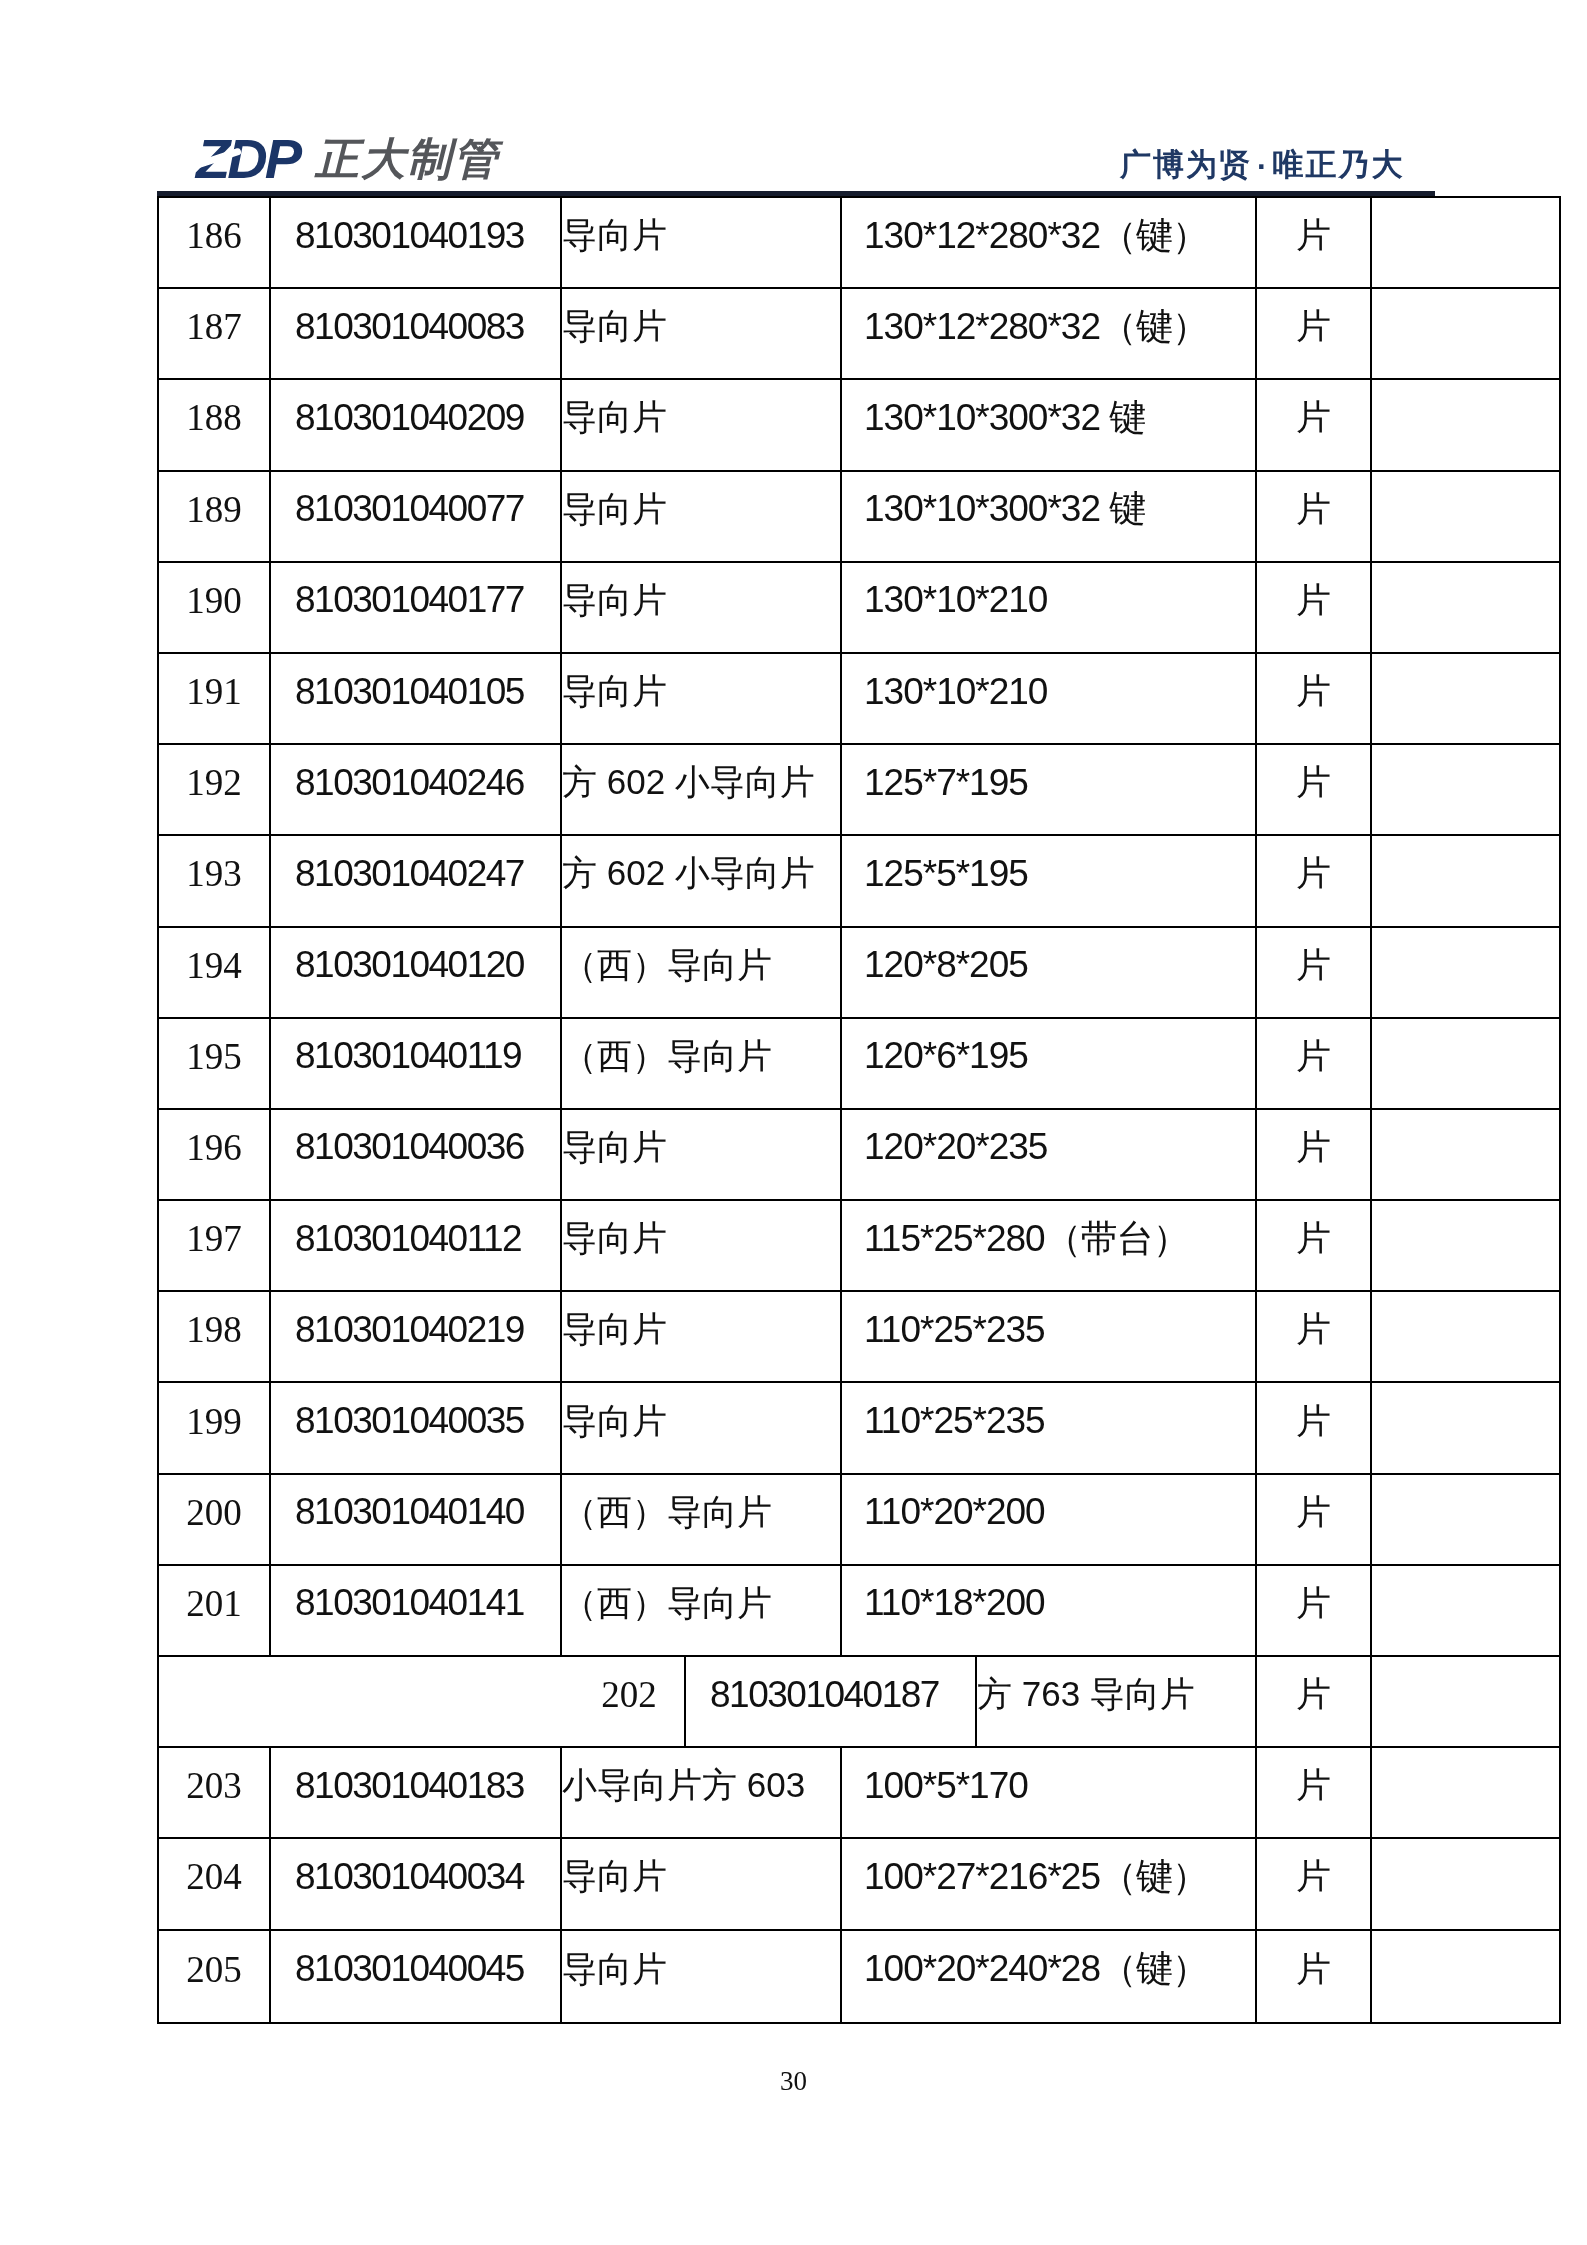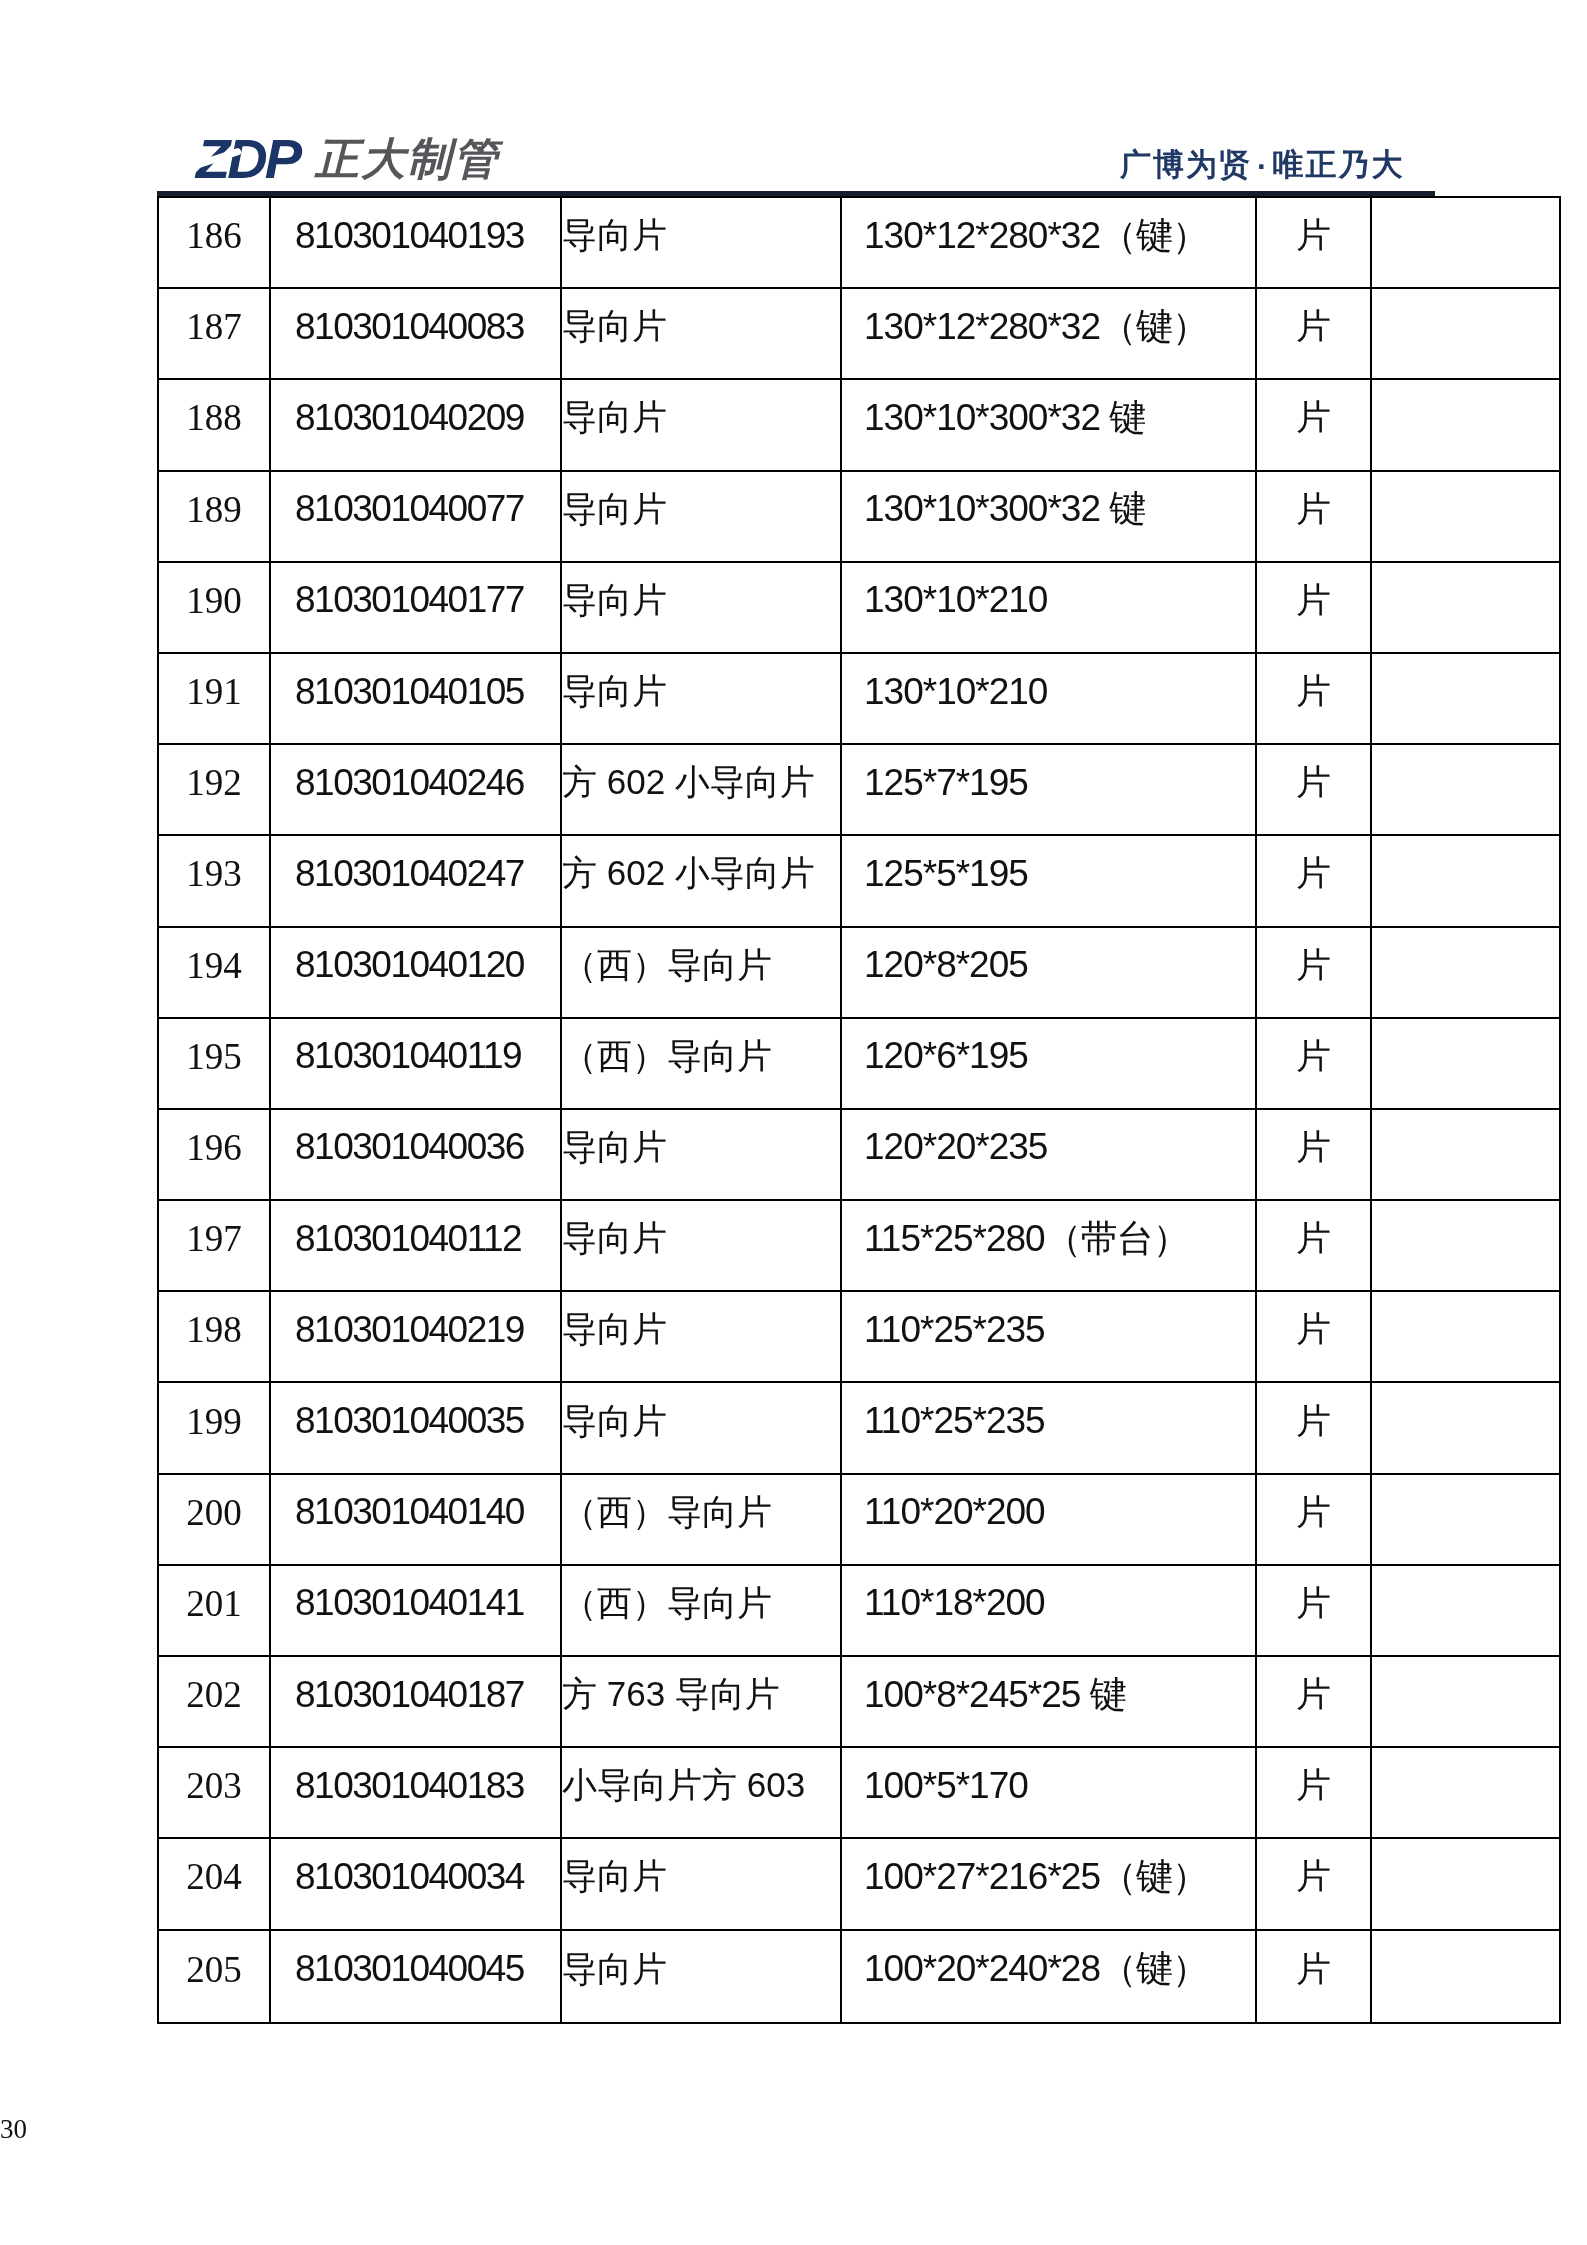--- a/index.html
+++ b/index.html
@@ -128,24 +128,24 @@
     font-size: 35px;
   }
   .c-note { width: 187px; border-right: none; }
 
   
   .page-number {
     position: absolute;
     left: 0;
     top: 2066px;
     width: 100%;
+    text-align: center;
     font-family: "Liberation Serif", "DejaVu Serif", serif;
     font-size: 27px;
     color: #111111;
-    margin-top: 48px;
   }
 </style>
 </head>
 <body>
 
 <div class="page">
 
   <div class="logo">
     <span class="logo-zdp">ZDP</span>
     <span class="logo-swoosh"></span>
@@ -481,23 +481,20 @@
       <div class="t-row">
         <div class="cell c-index">
           <span>202</span>
         </div>
         <div class="cell c-code">
           <span>810301040187</span>
         </div>
         <div class="cell c-name">
           <span>方 763 导向片</span>
         </div>
-        <div class="cell c-spec">
-          <span>100*8*245*25 键</span>
-        </div>
         <div class="cell c-unit">
           <span>片</span>
         </div>
         <div class="cell c-note">
           <span></span>
         </div>
       </div>
       <div class="t-row">
         <div class="cell c-index">
           <span>203</span>

